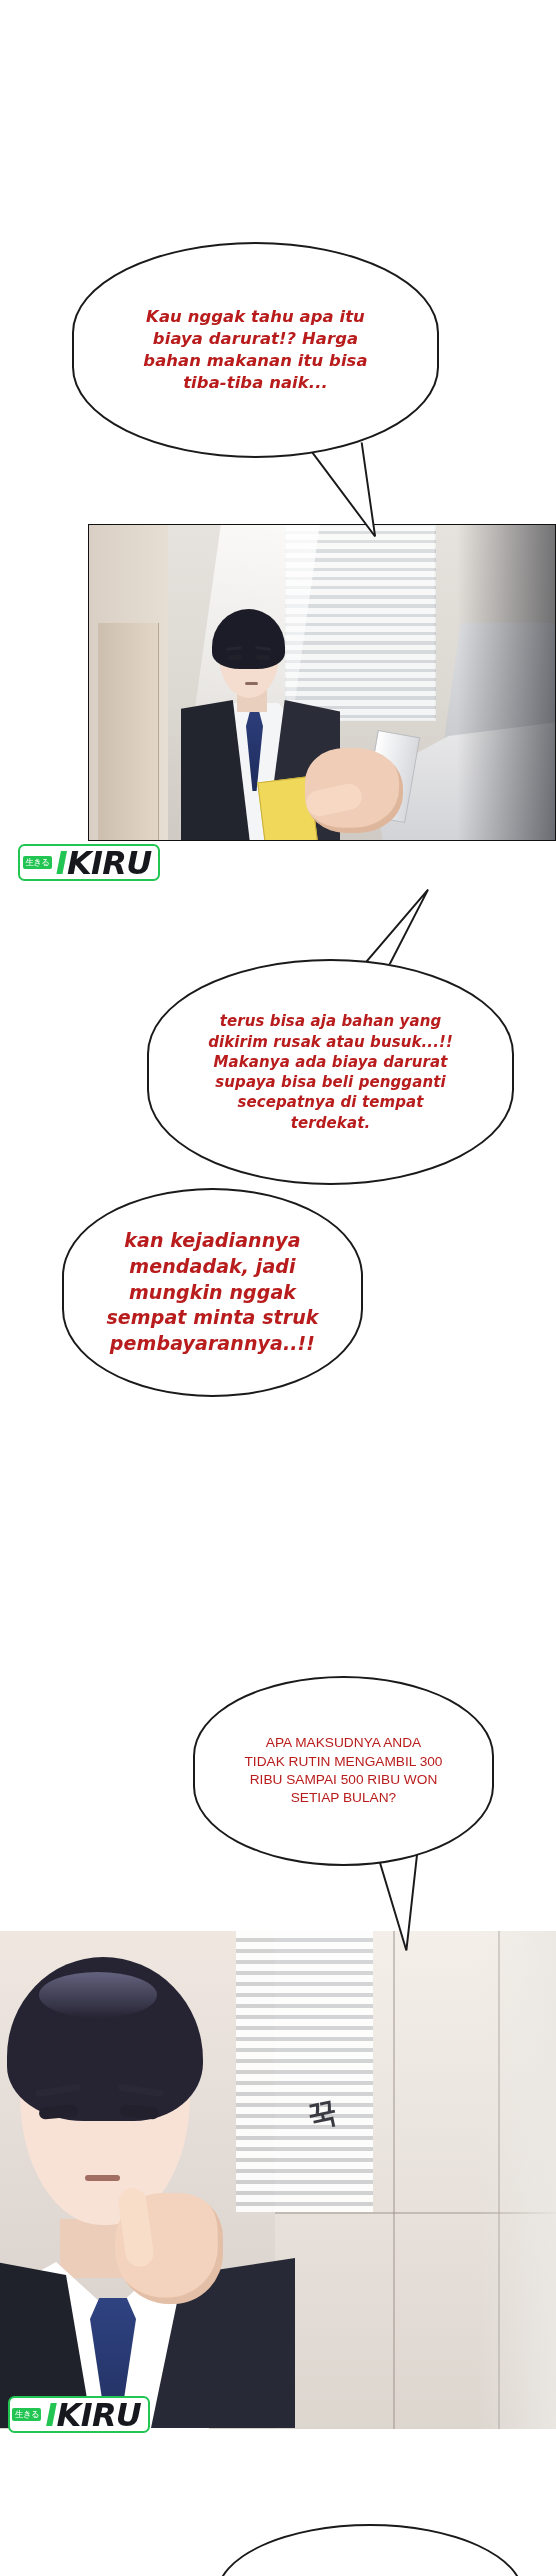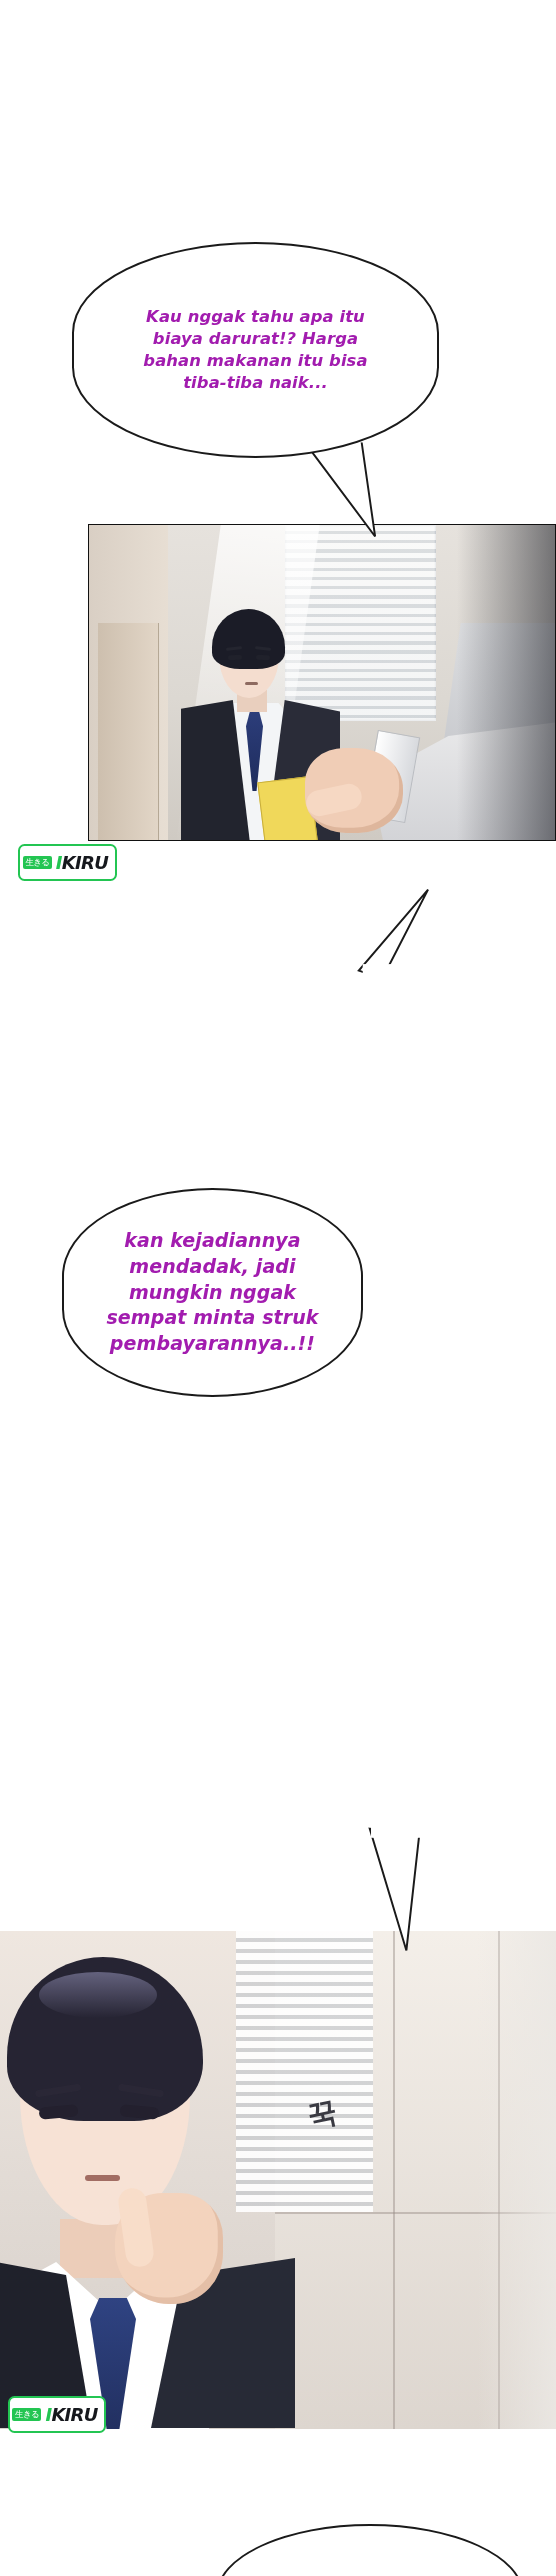--- a/index.html
+++ b/index.html
@@ -32,21 +32,21 @@
     align-items: center;
     justify-content: center;
     text-align: center;
     box-sizing: border-box;
     z-index: 6;
   }
   .bubble .txt {
     display: block;
     padding: 0 11.8px;
     line-height: 1.35;
-    color: #a21caf;
+    color: #b91c1c;
     white-space: pre-line;
   }
   .hand {
     font-family: "DejaVu Sans", sans-serif;
     font-style: italic;
     font-weight: 700;
     letter-spacing: 0.1px;
   }
   .plain {
     font-family: "Liberation Sans", sans-serif;
@@ -294,21 +294,21 @@
     padding: 2px 2.6px;
     border-radius: 2px;
     margin-right: 3.9px;
     text-align: center;
     letter-spacing: -0.7px;
   }
   .ikiru .word {
     font-family: "DejaVu Sans", sans-serif;
     font-weight: 700;
     font-style: italic;
-    font-size: 18px;
+    font-size: 32px;
     letter-spacing: -0.7px;
     color: #16181d;
   }
   .ikiru .word .i { color: #23c552; }
 
   
   #bubble1 { left: 72px; top: 242px; width: 367px; height: 216px; }
   #bubble1 .txt { font-size: 16.4px; }
 
   #bubble2 { left: 147px; top: 959px; width: 367px; height: 226px; }
@@ -374,34 +374,48 @@
     <span class="kanji">生きる</span>
     <span class="word"><span class="i">I</span><span>KIRU</span></span>
   </div>
 
   <div class="tail" style="left:347px; top:887px; width:85px; height:98px;">
     <svg width="85" height="98" viewBox="0 0 130 150">
       <polygon points="124,4 54,140 18,128" fill="#ffffff" stroke="#1a1a1a" stroke-width="3"></polygon>
       <rect x="24" y="118" width="100" height="26" fill="#ffffff"></rect>
     </svg>
   </div>
+  <div class="bubble" id="bubble2">
+    <span class="txt hand">terus bisa aja bahan yang
+dikirim rusak atau busuk...!!
+Makanya ada biaya darurat
+supaya bisa beli pengganti
+secepatnya di tempat
+terdekat.</span>
+  </div>
 
   <div class="bubble" id="bubble3">
     <span class="txt hand">kan kejadiannya
 mendadak, jadi
 mungkin nggak
 sempat minta struk
 pembayarannya..!!</span>
   </div>
 
   <div class="tail" style="left:363px; top:1826px; width:92px; height:131px;">
     <svg width="92" height="131" viewBox="0 0 140 200">
       <polygon points="10,4 86,10 66,190" fill="#ffffff" stroke="#1a1a1a" stroke-width="3"></polygon>
       <rect x="12" y="0" width="78" height="18" fill="#ffffff"></rect>
     </svg>
+  </div>
+  <div class="bubble" id="bubble4">
+    <span class="txt plain">APA MAKSUDNYA ANDA
+TIDAK RUTIN MENGAMBIL 300
+RIBU SAMPAI 500 RIBU WON
+SETIAP BULAN?</span>
   </div>
 
   <div class="panel" id="panel2">
     <div class="p2-bg"></div>
     <div class="p2-wall"></div>
     <div class="p2-blind"></div>
     <div class="p2-panelline" style="left:393px; top:0; width:2px; height:498px;"></div>
     <div class="p2-panelline" style="left:498px; top:0; width:2px; height:498px;"></div>
     <div class="p2-panelline" style="left:275px; top:281px; width:281px; height:2px;"></div>
 

